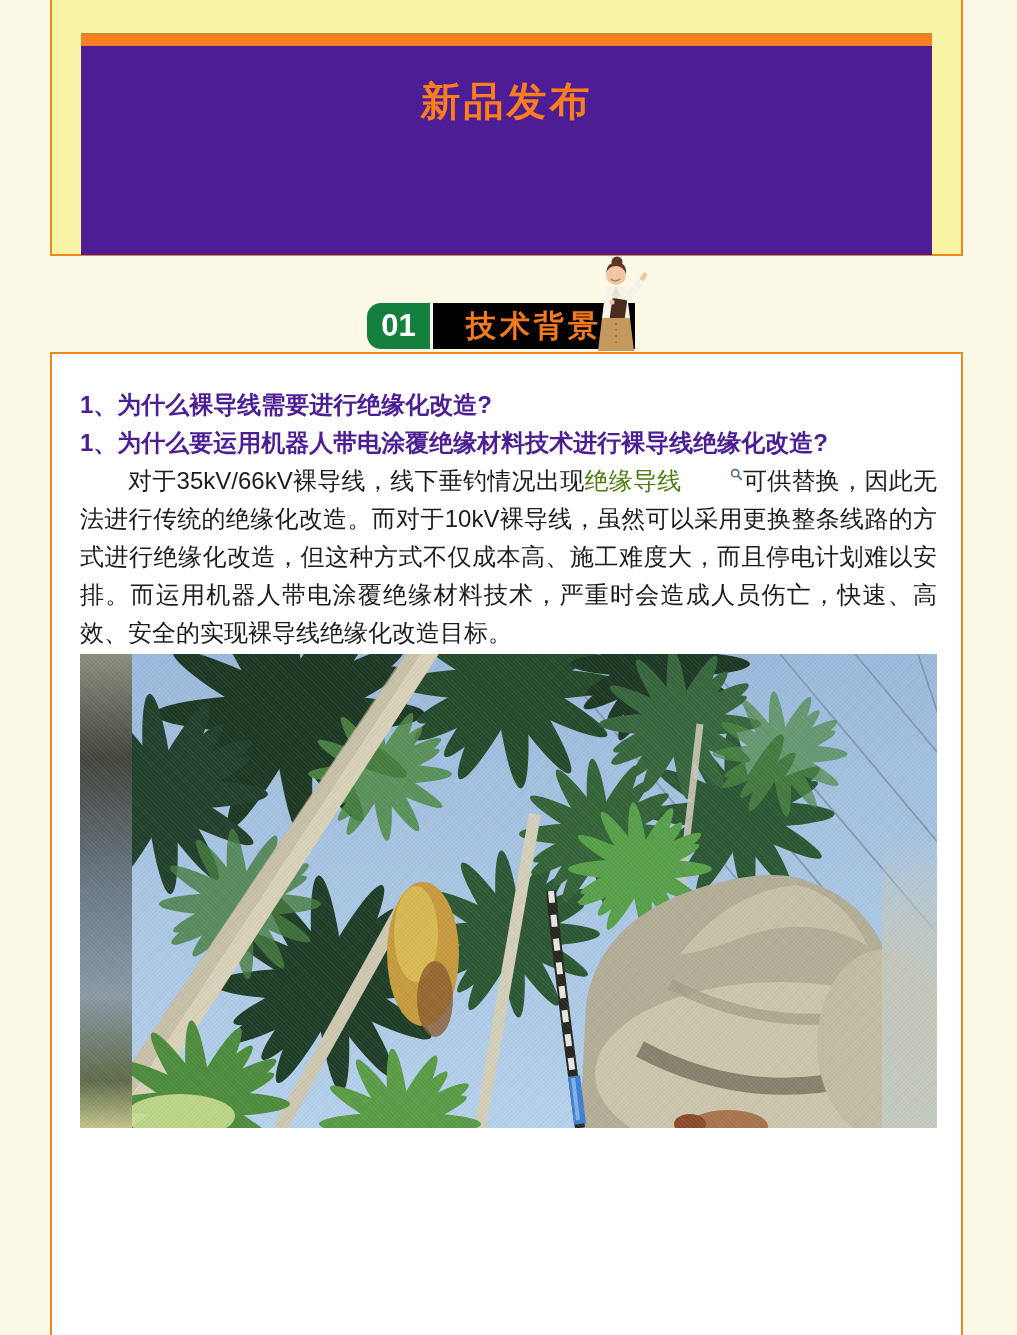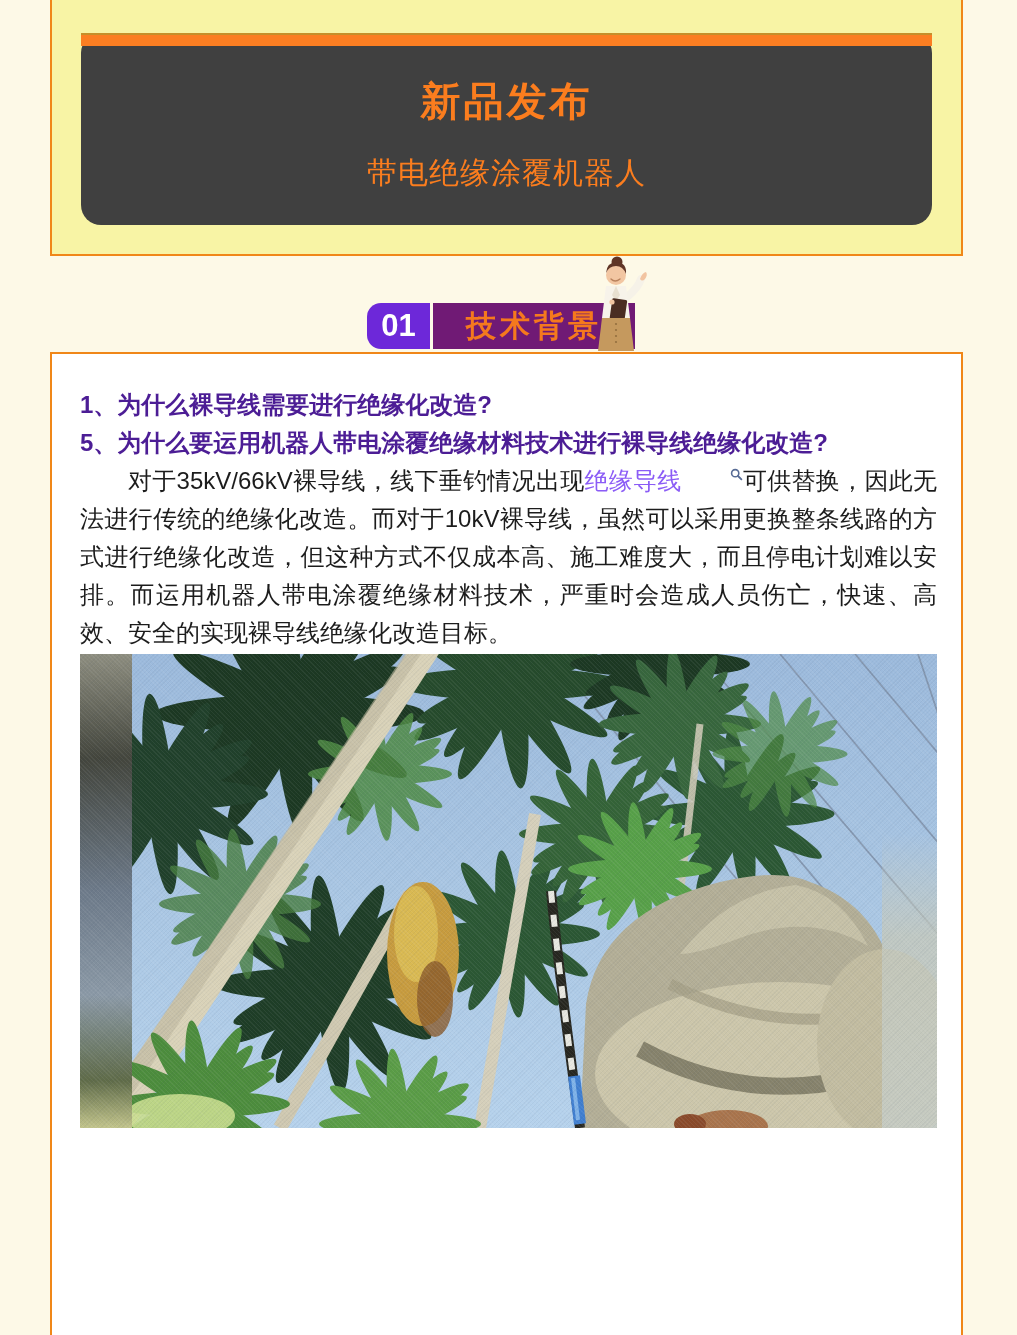--- a/index.html
+++ b/index.html
@@ -9,88 +9,86 @@
     background:#fdf9e7;
     font-family:"Liberation Sans",sans-serif;
     color:#161616;
   }
   
   .top-panel{
     position:absolute;left:50px;top:-14px;width:913px;height:270px;
     background:#f8f4a5;border:2px solid #f08718;
   }
   .hero-card{
-    position:absolute;left:29px;top:45px;width:851px;height:192px;
-    background:#404040;
-    border-radius:20px;
+    position:absolute;left:29px;top:45px;width:851px;height:222px;
+    background:#4c1d95;
   }
   .hero-bar{height:13px;background:#fb7e22;border-top:2px solid #c58f2b}
   .hero-title{
     margin-top:28px;text-align:center;
     font-size:40px;font-weight:bold;color:#fb7d1e;letter-spacing:3px;
   }
   .hero-subtitle{
     margin-top:24px;text-align:center;
     font-size:30px;color:#fb7d1e;letter-spacing:1px;
   }
   
   .badge-row{position:absolute;left:367px;top:303px;height:46px;display:flex;z-index:3}
   .badge-num{
-    width:63px;height:46px;background:#6d28d9;color:#ffffff;
+    width:63px;height:46px;background:#15803d;color:#ffffff;
     font-size:31px;font-weight:bold;
     display:flex;align-items:center;justify-content:center;
     border-radius:14px 0 0 14px;margin-right:3px;
   }
   .badge-label{
-    width:202px;height:46px;background:#701a75;color:#f5791d;
+    width:202px;height:46px;background:#000000;color:#f5791d;
     font-size:30px;font-weight:bold;letter-spacing:4px;
     display:flex;align-items:center;justify-content:center;
   }
   .presenter{position:absolute;left:578px;top:255px;width:78px;height:99px;z-index:5}
   
   .content-panel{
     position:absolute;left:50px;top:352px;width:913px;height:1000px;
     background:#ffffff;border:2px solid #f08718;
     padding:32px 24px 0 28px;z-index:2;
   }
   .article{width:857px;font-size:24px;line-height:38px}
   .q-heading{font-weight:bold;color:#4c1d95}
   .q-body{text-indent:2em;text-align:justify;color:#1c1c1c}
-  .inline-link{color:#8b5cf6;text-decoration:none;cursor:pointer}
+  .inline-link{color:#4d7c0f;text-decoration:none;cursor:pointer}
   .sup-icon{display:inline-block;vertical-align:8px;line-height:0}
   
   .photo{position:relative;margin-top:2px;width:857px;height:474px;overflow:hidden;background:#a9c6e3}
   .photo svg{display:block}
   .photo::after{ 
     content:"";position:absolute;inset:0;pointer-events:none;
     background:
       repeating-linear-gradient(45deg, rgba(255,255,255,.06) 0 1px, transparent 1px 3px),
       repeating-linear-gradient(-45deg, rgba(40,60,90,.05) 0 1px, transparent 1px 3px);
   }
 </style>
 </head>
 <body>
 
 <div class="top-panel">
   <div class="hero-card">
     <div class="hero-bar"></div>
     <div class="hero-title">新品发布</div>
-    <div class="hero-subtitle">带电绝缘涂覆机器人</div>
   </div>
 </div>
 
 <div class="badge-row">
   <div class="badge-num">01</div>
   <div class="badge-label">技术背景</div>
 </div>
 
 <div class="content-panel">
   <div class="article">
     <div class="q-heading">1、为什么裸导线需要进行绝缘化改造?</div>
-    <div class="q-heading">5、为什么要运用机器人带电涂覆绝缘材料技术进行裸导线绝缘化改造?</div>
+    <div class="q-heading">1、为什么要运用机器人带电涂覆绝缘材料技术进行裸导线绝缘化改造?</div>
     <p class="q-body"><span>对于35kV/66kV裸导线，线下垂钓情况出现</span><a class="inline-link"><span>绝缘导线</span><span class="sup-icon"><svg width="13" height="13" viewBox="0 0 13 13">
               <circle cx="5.2" cy="5.2" r="3.6" fill="none" stroke="#576b95" stroke-width="1.6"></circle>
               <line x1="8" y1="8" x2="11.4" y2="11.4" stroke="#576b95" stroke-width="1.8" stroke-linecap="round"></line>
             </svg></span></a><span>可供替换，因此无法进行传统的绝缘化改造。而对于10kV裸导线，虽然可以采用更换整条线路的方式进行绝缘化改造，但这种方式不仅成本高、施工难度大，而且停电计划难以安排。而运用机器人带电涂覆绝缘材料技术，严重时会造成人员伤亡，快速、高效、安全的实现裸导线绝缘化改造目标。</span></p>
 
     <div class="photo">
       <svg width="857" height="474" viewBox="0 0 857 474" preserveAspectRatio="none">
         <defs>
           <linearGradient id="sky" x1="0" y1="0" x2="0" y2="1">
             <stop offset="0" stop-color="#9cbadc"></stop>

